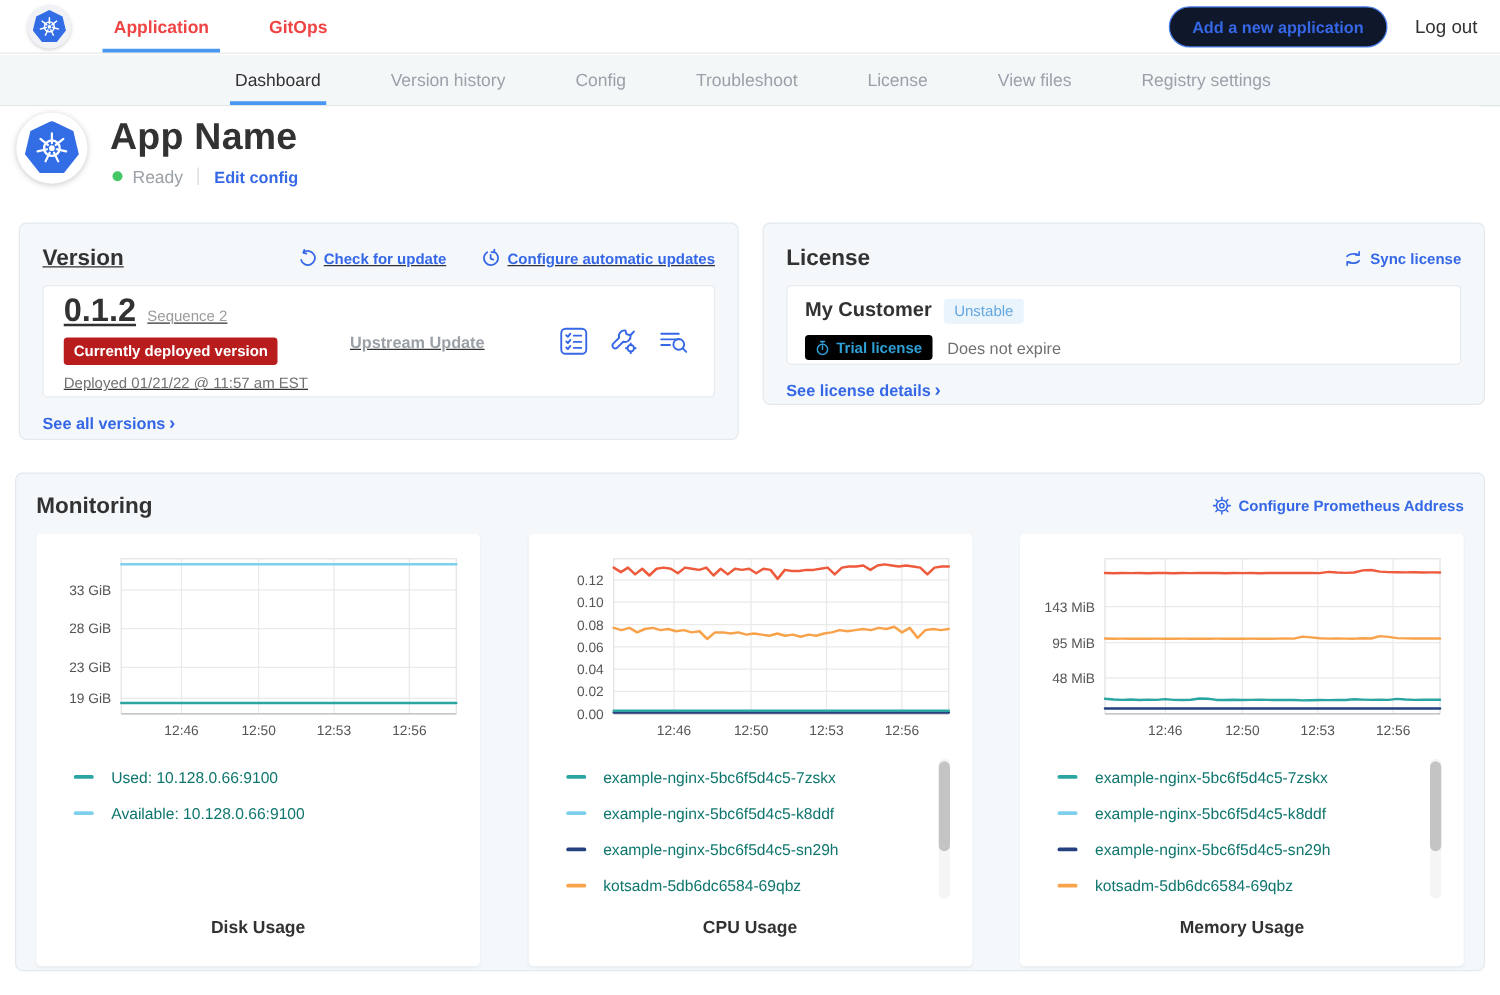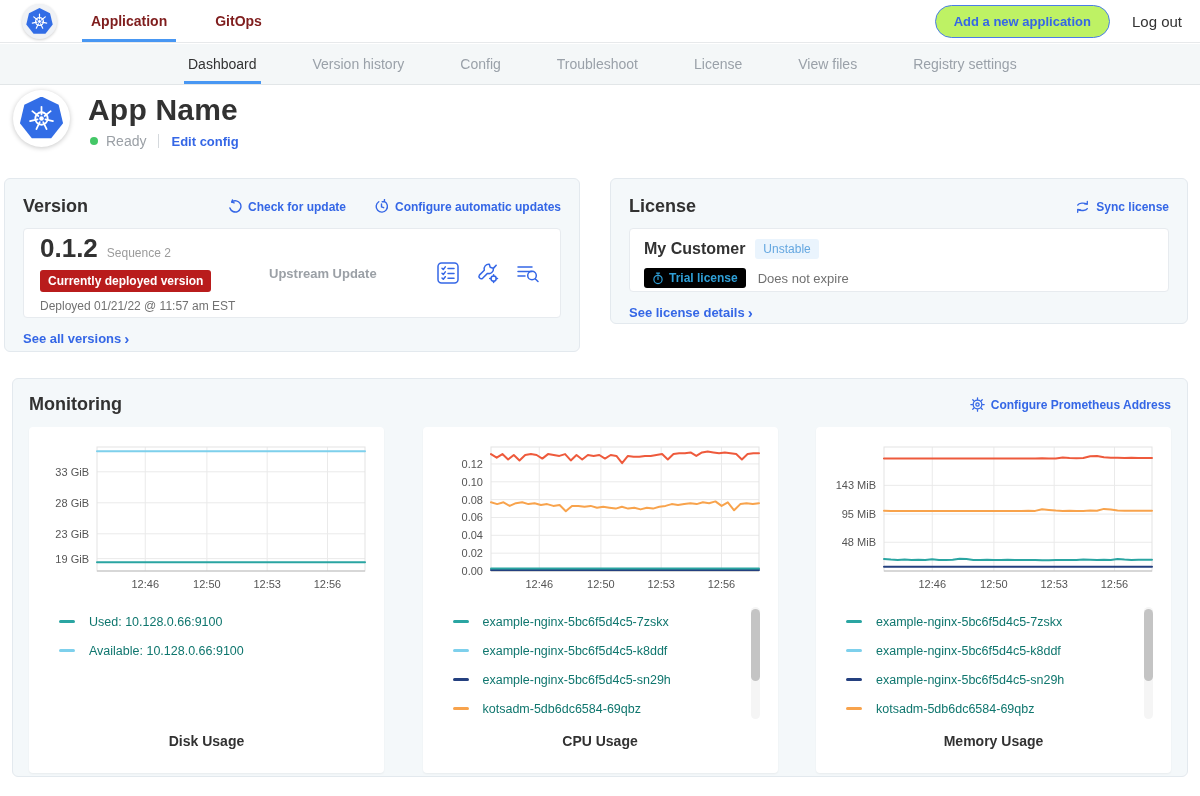--- a/index.html
+++ b/index.html
@@ -5,24 +5,24 @@
   * { box-sizing: border-box; margin: 0; padding: 0; }
   html,body { width:1200px; height:796px; background:#fff; font-family:"Liberation Sans", sans-serif; color:#323232; overflow:hidden; }
   .page { position:relative; width:1200px; height:796px; background:#fff; }
 
   
   .topnav { position:absolute; top:0; left:0; right:0; height:43px; background:#fff; border-bottom:1px solid #e7e9eb; display:flex; align-items:center; }
   .logo-badge { position:absolute; left:22px; top:4px; width:35px; height:35px; border-radius:50%; background:#f0f2f5; box-shadow:0 1px 3px rgba(0,0,0,.18); display:flex; align-items:center; justify-content:center; }
   .heptagon { background:#326de6; clip-path:polygon(50% 0%,89% 19%,99% 61%,72% 95%,28% 95%,1% 61%,11% 19%); display:flex; align-items:center; justify-content:center; }
   .logo-badge .heptagon { width:27px; height:27px; }
   .topnav-tabs { display:flex; height:100%; margin-left:88px; gap:42px; }
-  .topnav-tab { display:flex; align-items:center; height:100%; font-size:14px; font-weight:bold; color:#7f1d1d; position:relative; cursor:pointer; padding:0 3px; }
+  .topnav-tab { display:flex; align-items:center; height:100%; font-size:14px; font-weight:bold; color:#ef4444; position:relative; cursor:pointer; padding:0 3px; }
   .topnav-tab.active::after { content:""; position:absolute; left:-6px; right:-6px; bottom:0; height:3px; background:#4897f3; }
   .topnav-right { position:absolute; right:18px; top:0; height:43px; display:flex; align-items:center; gap:22px; }
-  .add-app-btn { border:1.5px solid #4a7de8; color:#3567e6; background:#bef264; font-weight:bold; font-size:13px; border-radius:18px; padding:8px 18px; cursor:pointer; font-family:inherit; }
+  .add-app-btn { border:1.5px solid #4a7de8; color:#3567e6; background:#0f172a; font-weight:bold; font-size:13px; border-radius:18px; padding:8px 18px; cursor:pointer; font-family:inherit; }
   .logout { font-size:15px; color:#323232; cursor:pointer; }
 
   
   .subnav { position:absolute; top:44px; left:0; right:0; height:41px; background:#f4f7f8; border-bottom:1px solid #e2e6e8; display:flex; padding-left:188px; gap:56px; }
   .subnav-item { display:flex; align-items:center; height:100%; font-size:14px; color:#9aa1a9; position:relative; cursor:pointer; }
   .subnav-item.active { color:#323232; }
   .subnav-item.active::after { content:""; position:absolute; left:-4px; right:-4px; bottom:0; height:3px; background:#4897f3; }
 
   
   .appheader { position:absolute; top:85px; left:0; right:16px; height:85px; background:#fff; }
@@ -32,21 +32,21 @@
   .status-row { position:absolute; left:90px; top:48px; display:flex; align-items:center; gap:8px; }
   .status-dot { width:8px; height:8px; border-radius:50%; background:#44c767; }
   .status-text { font-size:14px; color:#9ba0a6; }
   .vdiv { width:1px; height:14px; background:#d5d9dd; margin:0 4px; }
   .link { color:#3567e6; font-weight:bold; cursor:pointer;text-align:center; }
   .edit-config { font-size:13px; }
   .chev { font-weight:bold; font-size:15px; position:relative; top:0px; margin-left:3px; }
 
   
   .card { position:absolute; background:#f4f8fa; border:1px solid #e3e9ee; border-radius:6px; padding:17px 18px; }
-  .version-card { left:4px; top:178px; width:576px; height:174px; }
+  .version-card { left:15px; top:178px; width:576px; height:174px;text-decoration:underline; }
   .license-card { left:610px; top:178px; width:578px; height:146px; }
   .card-head { display:flex; align-items:center; justify-content:space-between; }
   .card-title { font-size:18px; font-weight:bold; }
   .head-links { display:flex; align-items:center; gap:28px; }
   .icon-link { display:flex; align-items:center; gap:6px; font-size:12px; }
   .inner-box { background:#fff; border:1px solid #e7ebef; border-radius:4px; margin-top:11px; padding:11px 16px; }
   .version-box { display:flex; align-items:center; height:90px; }
   .ver-left { width:215px; }
   .ver-line1 { display:flex; align-items:baseline; gap:9px; }
   .ver-number { font-size:26px; font-weight:bold; }

